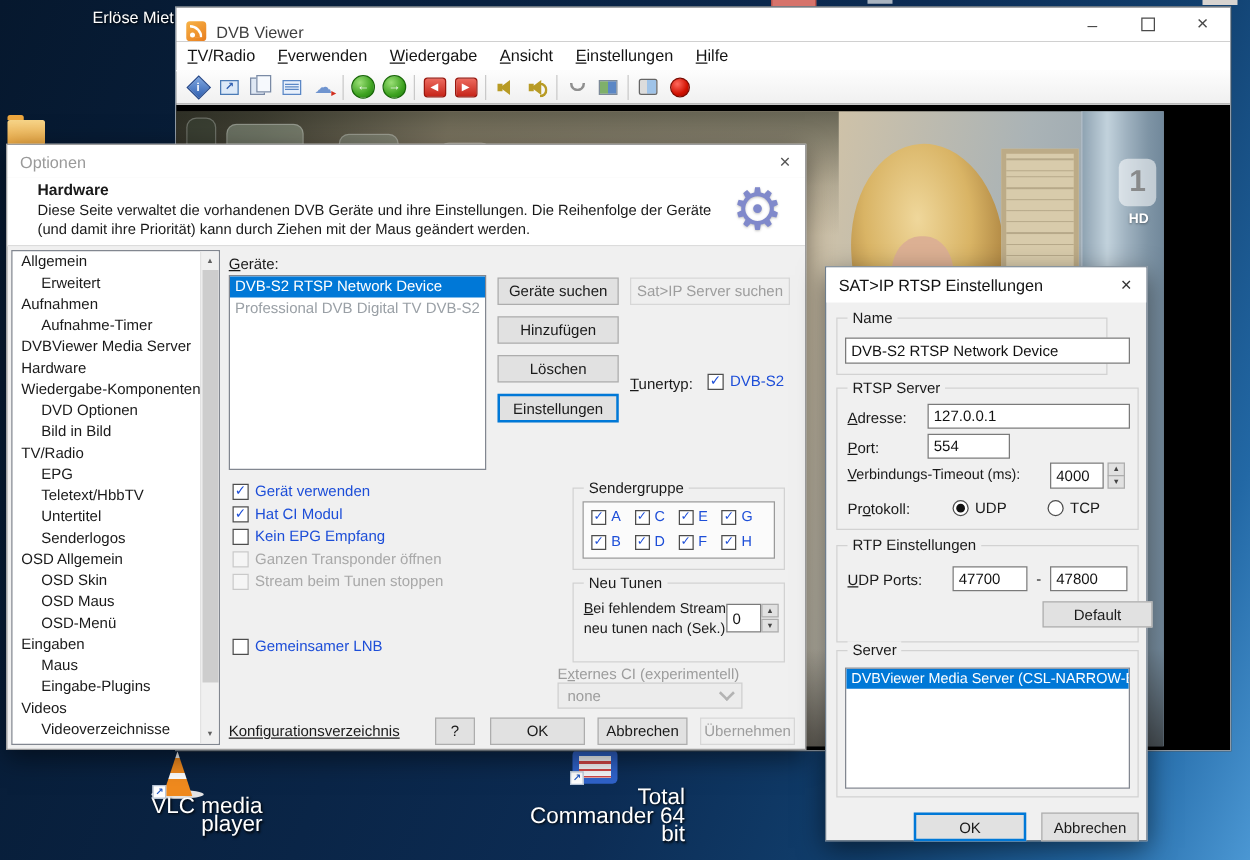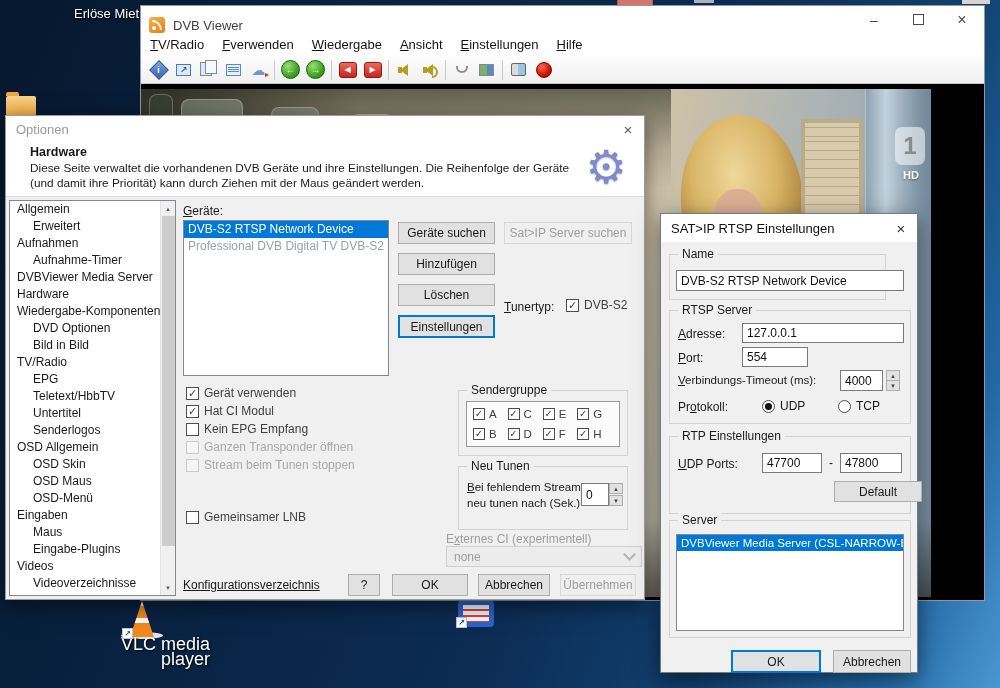--- a/index.html
+++ b/index.html
@@ -12,21 +12,21 @@
 
   
   .btn{position:absolute;background:#e1e1e1;border:1px solid #adadad;font-size:12px;color:#1a1a1a;
     display:flex;align-items:center;justify-content:center;box-sizing:border-box;white-space:nowrap}
   .btn.focusd{border:2px solid #0078d7}
   .btn.dis{background:#efefef;border-color:#d7d7d7;color:#9d9d9d}
   .tb{position:absolute;background:#fff;border:1px solid #7a7a7a;font-size:12px;color:#111;
     display:flex;align-items:center;padding:0 4px;box-sizing:border-box;white-space:nowrap;overflow:hidden}
   .gb{position:absolute;border:1px solid #d2d2d2;box-sizing:border-box}
   .gb>.gl{position:absolute;top:-8px;left:8px;background:#f0f0f0;padding:0 4px;font-size:12px;line-height:14px;white-space:nowrap}
-  .cb{display:flex;align-items:center;gap:5px;font-size:12px;color:#404040;white-space:nowrap}
+  .cb{display:flex;align-items:center;gap:5px;font-size:12px;color:#1d4ed8;white-space:nowrap}
   .cb .bx{width:13px;height:13px;background:#fff;border:1px solid #4d4d4d;box-sizing:border-box;
     display:flex;align-items:center;justify-content:center;font-size:11px;font-weight:bold;line-height:1;flex:none}
   .cb.on .bx:after{content:"✓"}
   .cb.dis{color:#a8a8a8}
   .cb.dis .bx{border-color:#c9c9c9;background:#f5f5f5}
   .radio{display:flex;align-items:center;gap:5px;font-size:12px;white-space:nowrap}
   .radio .rd{width:13px;height:13px;border:1px solid #4d4d4d;border-radius:50%;background:#fff;box-sizing:border-box;position:relative;flex:none}
   .radio.sel .rd:after{content:"";position:absolute;left:2px;top:2px;width:7px;height:7px;border-radius:50%;background:#111}
   .combo{position:absolute;background:#fff;border:1px solid #7a7a7a;font-size:12px;display:flex;align-items:center;
     justify-content:space-between;padding:0 7px;box-sizing:border-box}
@@ -381,21 +381,21 @@
     <div class="gb" style="left:452px;top:350px;width:170px;height:64px">
       <span class="gl">Neu Tunen</span>
       <div class="lbl" style="left:8px;top:14px;font-size:11.5px"><span></span><u>B</u><span>ei fehlendem Stream</span></div>
       <div class="lbl" style="left:8px;top:30px;font-size:11.5px">neu tunen nach (Sek.)</div>
       <div class="tb" style="left:122px;top:16px;width:28px;height:23px">0</div>
       <span class="spb" style="left:150px;top:16px">▲</span>
       <span class="spb" style="left:150px;top:28px">▼</span>
     </div>
 
     <div class="lbl" style="left:440px;top:416px;color:#9d9d9d"><span>E</span><u>x</u><span>ternes CI (experimentell)</span></div>
-    <div class="combo dis" style="left:440px;top:430px;width:196px;height:21px">
+    <div class="combo dis" style="left:440px;top:430px;width:148px;height:21px">
       <span>none</span>
         <span class="chev"></span>
     </div>
 
     <div class="link" style="left:177px;top:462px">Konfigurationsverzeichnis</div>
     <div class="btn" style="left:342px;top:458px;width:32px;height:22px">?</div>
     <div class="btn" style="left:386px;top:458px;width:76px;height:22px">OK</div>
     <div class="btn" style="left:472px;top:458px;width:72px;height:22px">Abbrechen</div>
     <div class="btn dis" style="left:554px;top:458px;width:76px;height:22px">Übernehmen</div>
   </div>
@@ -454,14 +454,18 @@
 
   <div class="vlcbase"></div>
   <div class="vlccone"></div>
   <div class="scut" style="left:122px;top:628px">↗</div>
   <div class="dicon-label" style="left:70px;top:637px;width:140px">VLC media player</div>
 
   <div class="tcicon">
       <div class="inner"></div>
     </div>
   <div class="scut" style="left:456px;top:617px">↗</div>
+  <div class="dicon-label" style="left:408px;top:630px;width:140px">
+    <div>Total Commander 64</div>
+    <div>bit</div>
+  </div>
 
 </div>
 
 </body></html>

